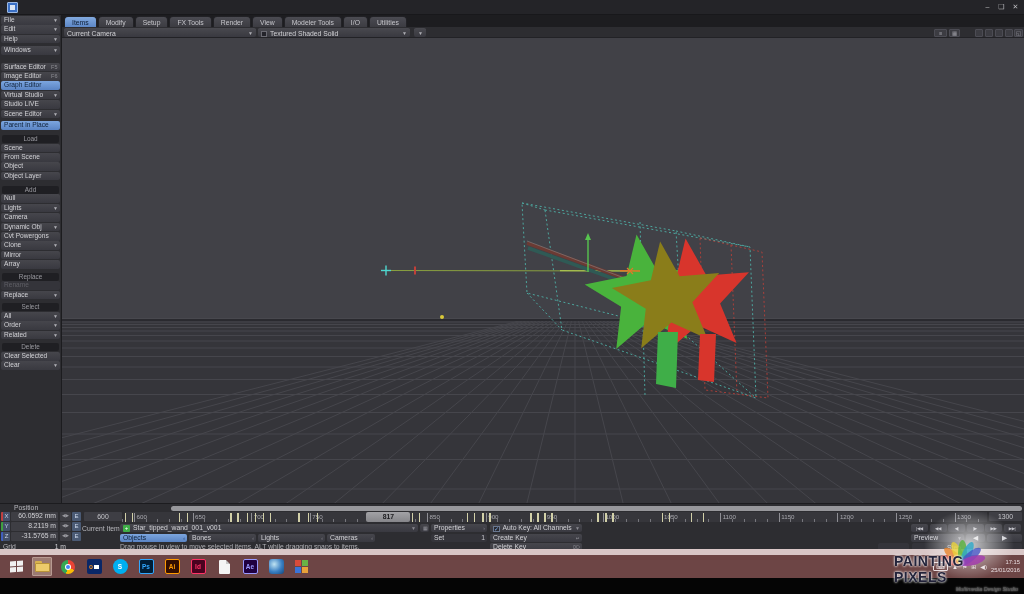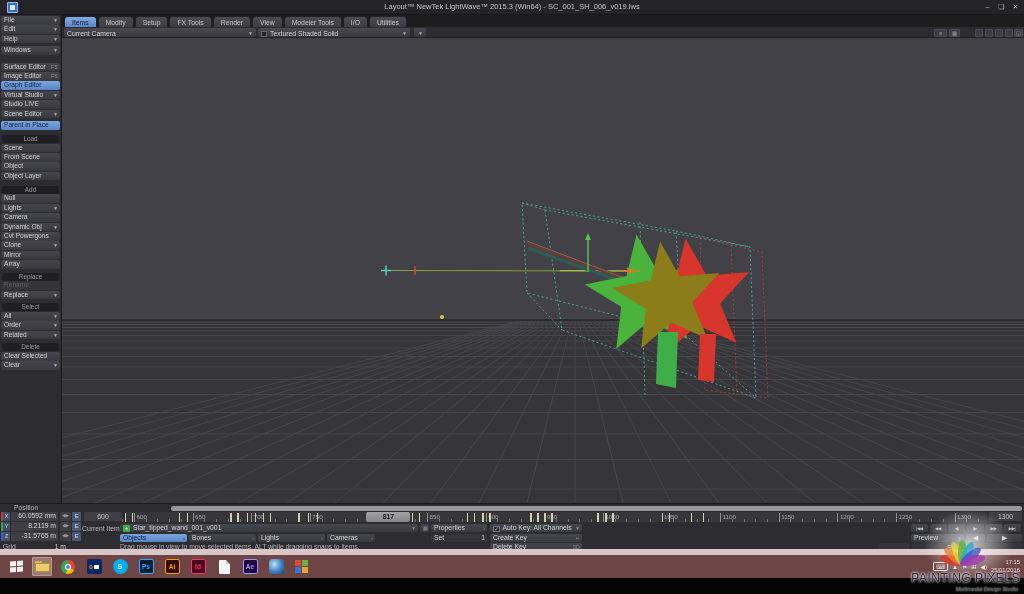--- a/index.html
+++ b/index.html
@@ -111,35 +111,34 @@
     display:flex; align-items:center; justify-content:center; }
   #tray { position:absolute; right:4px; top:555px; height:23px; display:flex; align-items:center;
     gap:4px; color:#e8dde0; font-size:6px; }
   #tray-clock { text-align:right; line-height:1.3; font-size:5.8px; }
 
   
   #watermark { position:absolute; right:0; bottom:0; width:130px; height:78px; z-index:50; pointer-events:none; }
   #wm-glow { position:absolute; right:10px; bottom:14px; width:90px; height:70px;
     background:radial-gradient(closest-side, rgba(255,255,255,.75), rgba(255,255,255,0)); }
   .petal { position:absolute; width:9px; height:26px; border-radius:50%; opacity:.8; left:64px; bottom:28px; transform-origin:50% 90%; }
-  #wm-text { position:absolute; right:4px; bottom:9px; color:#23233a; font-size:12px; font-weight:normal;
+  #wm-text { position:absolute; right:4px; bottom:9px; color:#23233a; font-size:14px; font-weight:bold;
     letter-spacing:0.5px; text-shadow:0 0 2px #fff,0 0 3px #fff; }
   #wm-tag { position:absolute; right:6px; bottom:2px; color:#555; font-size:5.5px; font-style:italic;
     text-shadow:0 0 2px #fff; }
 </style>
 </head>
 <body>
 
 <div id="stage">
 
   <div id="lw-window">
 
     <div id="titlebar">
       <div id="app-icon"></div>
-      <div id="title-text">Layout™ NewTek LightWave™ 2015.3 (Win64) - SC_001_SH_006_v019.lws</div>
       <div class="winbtn" style="right:30px;">–</div>
       <div class="winbtn" style="right:16px;">❑</div>
       <div class="winbtn" style="right:2px;">✕</div>
     </div>
 
     <div id="tabbar">
       <div class="tab active">Items</div>
       <div class="tab">Modify</div>
       <div class="tab">Setup</div>
       <div class="tab">FX Tools</div>

